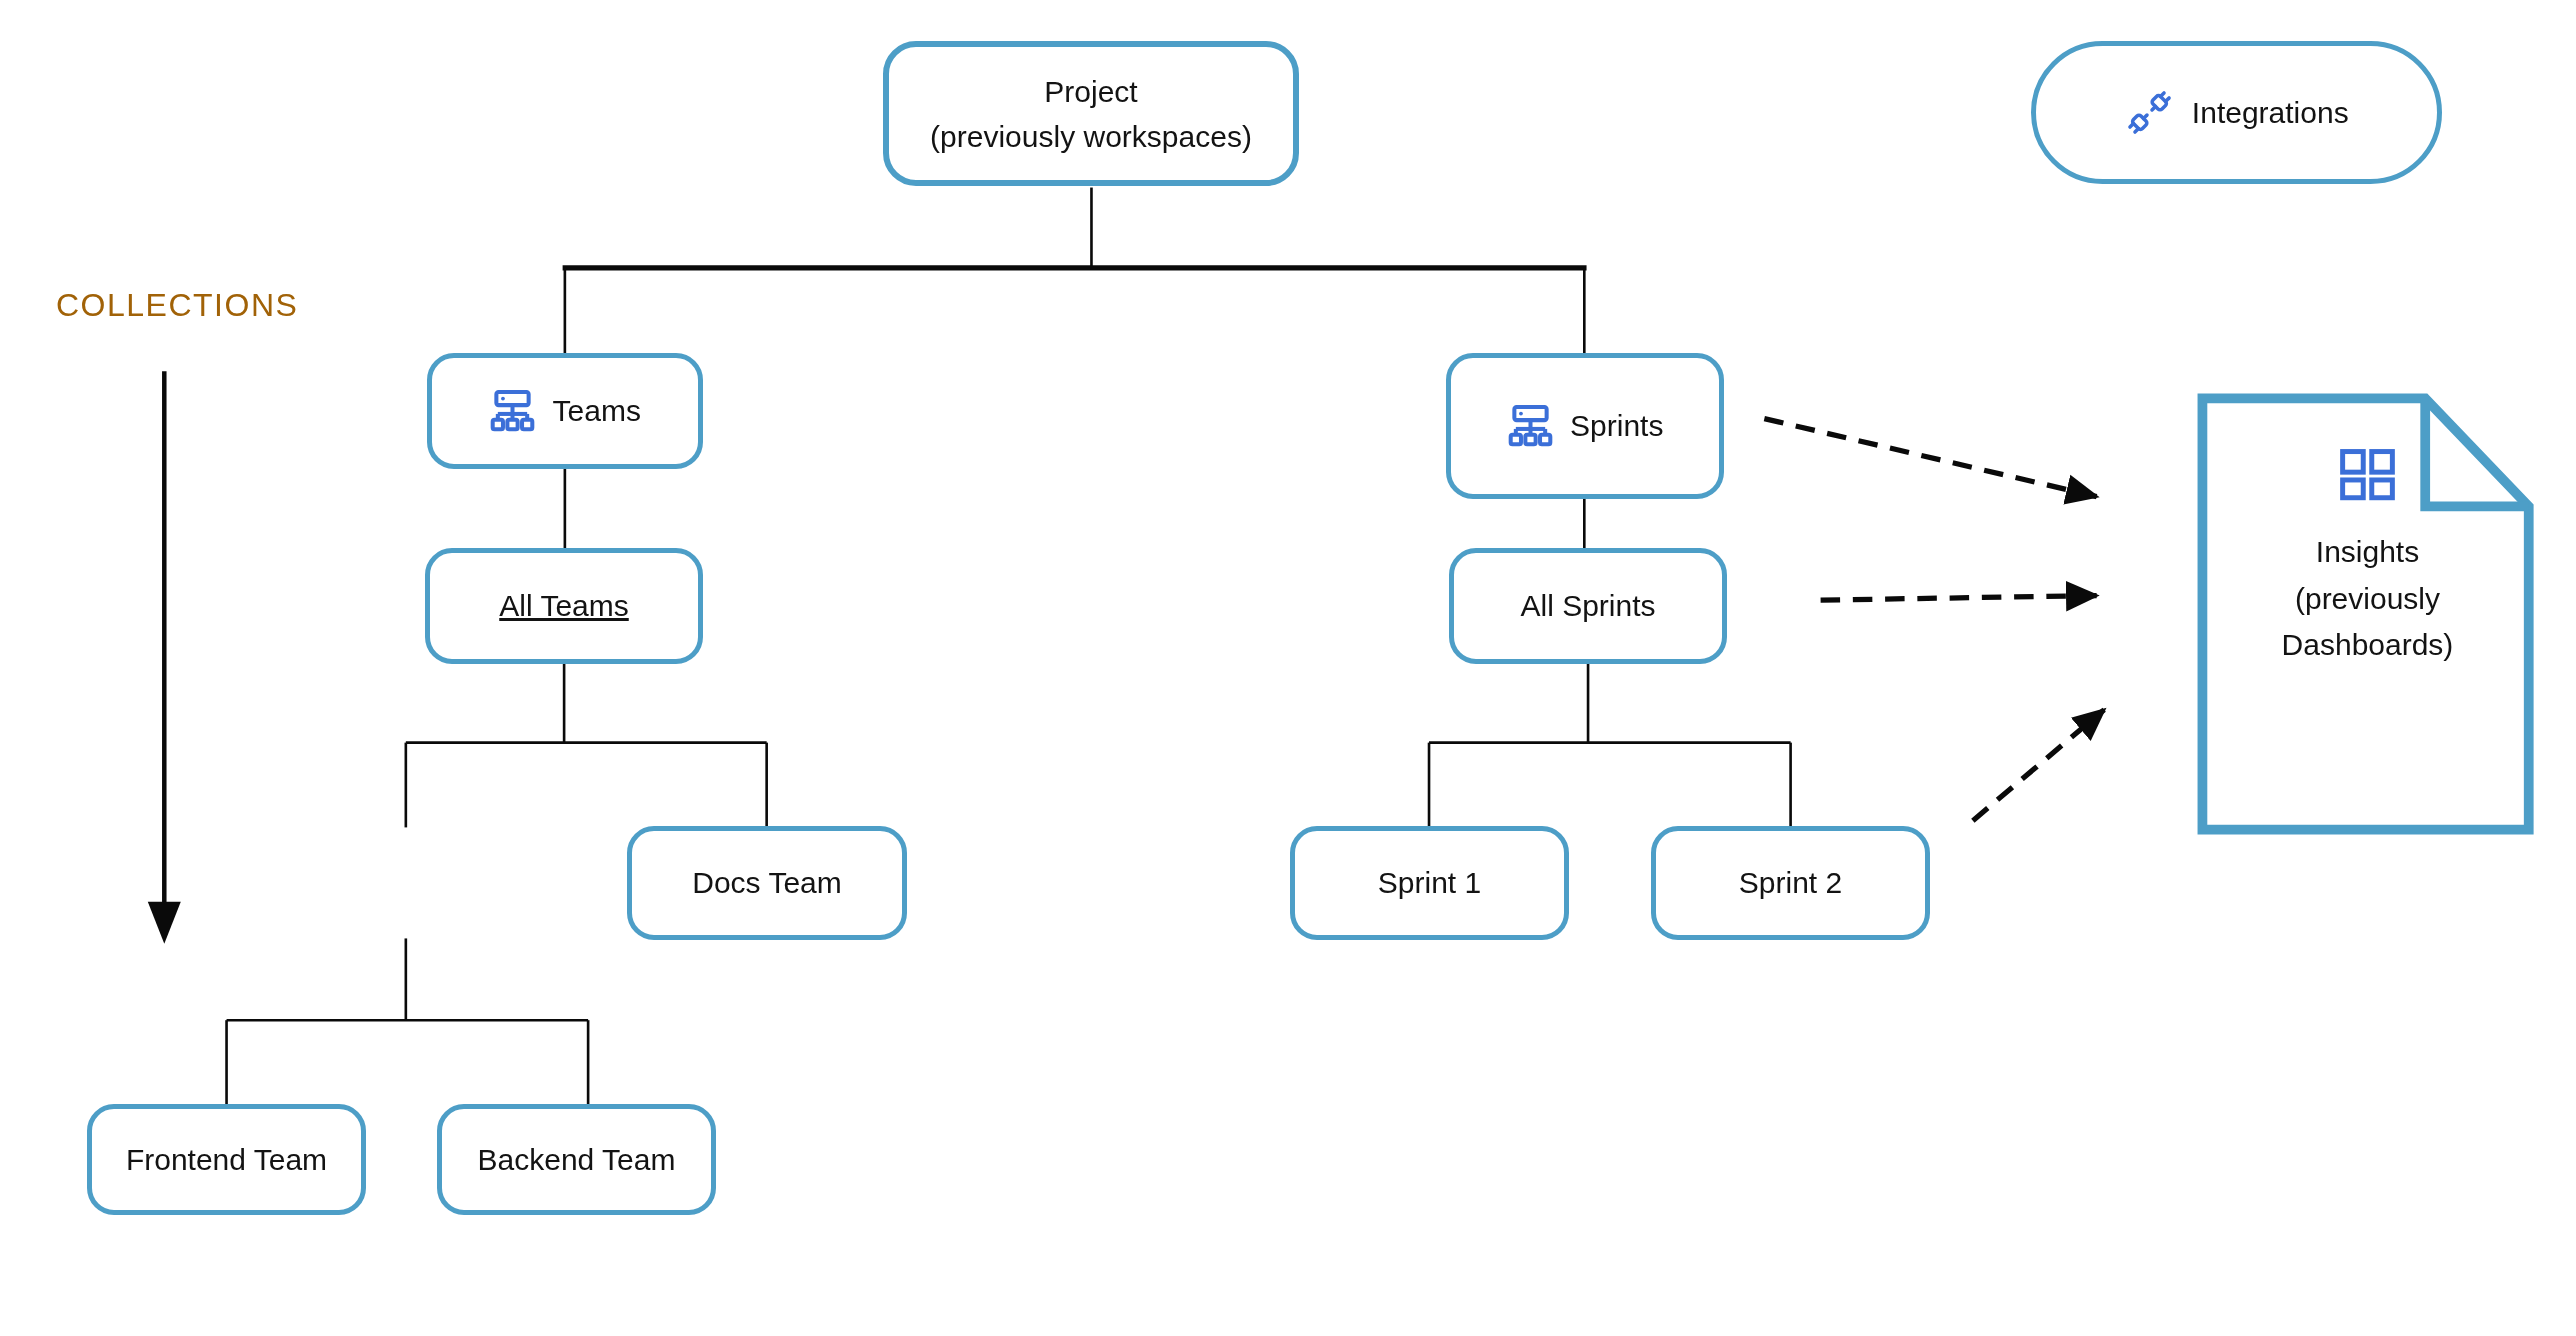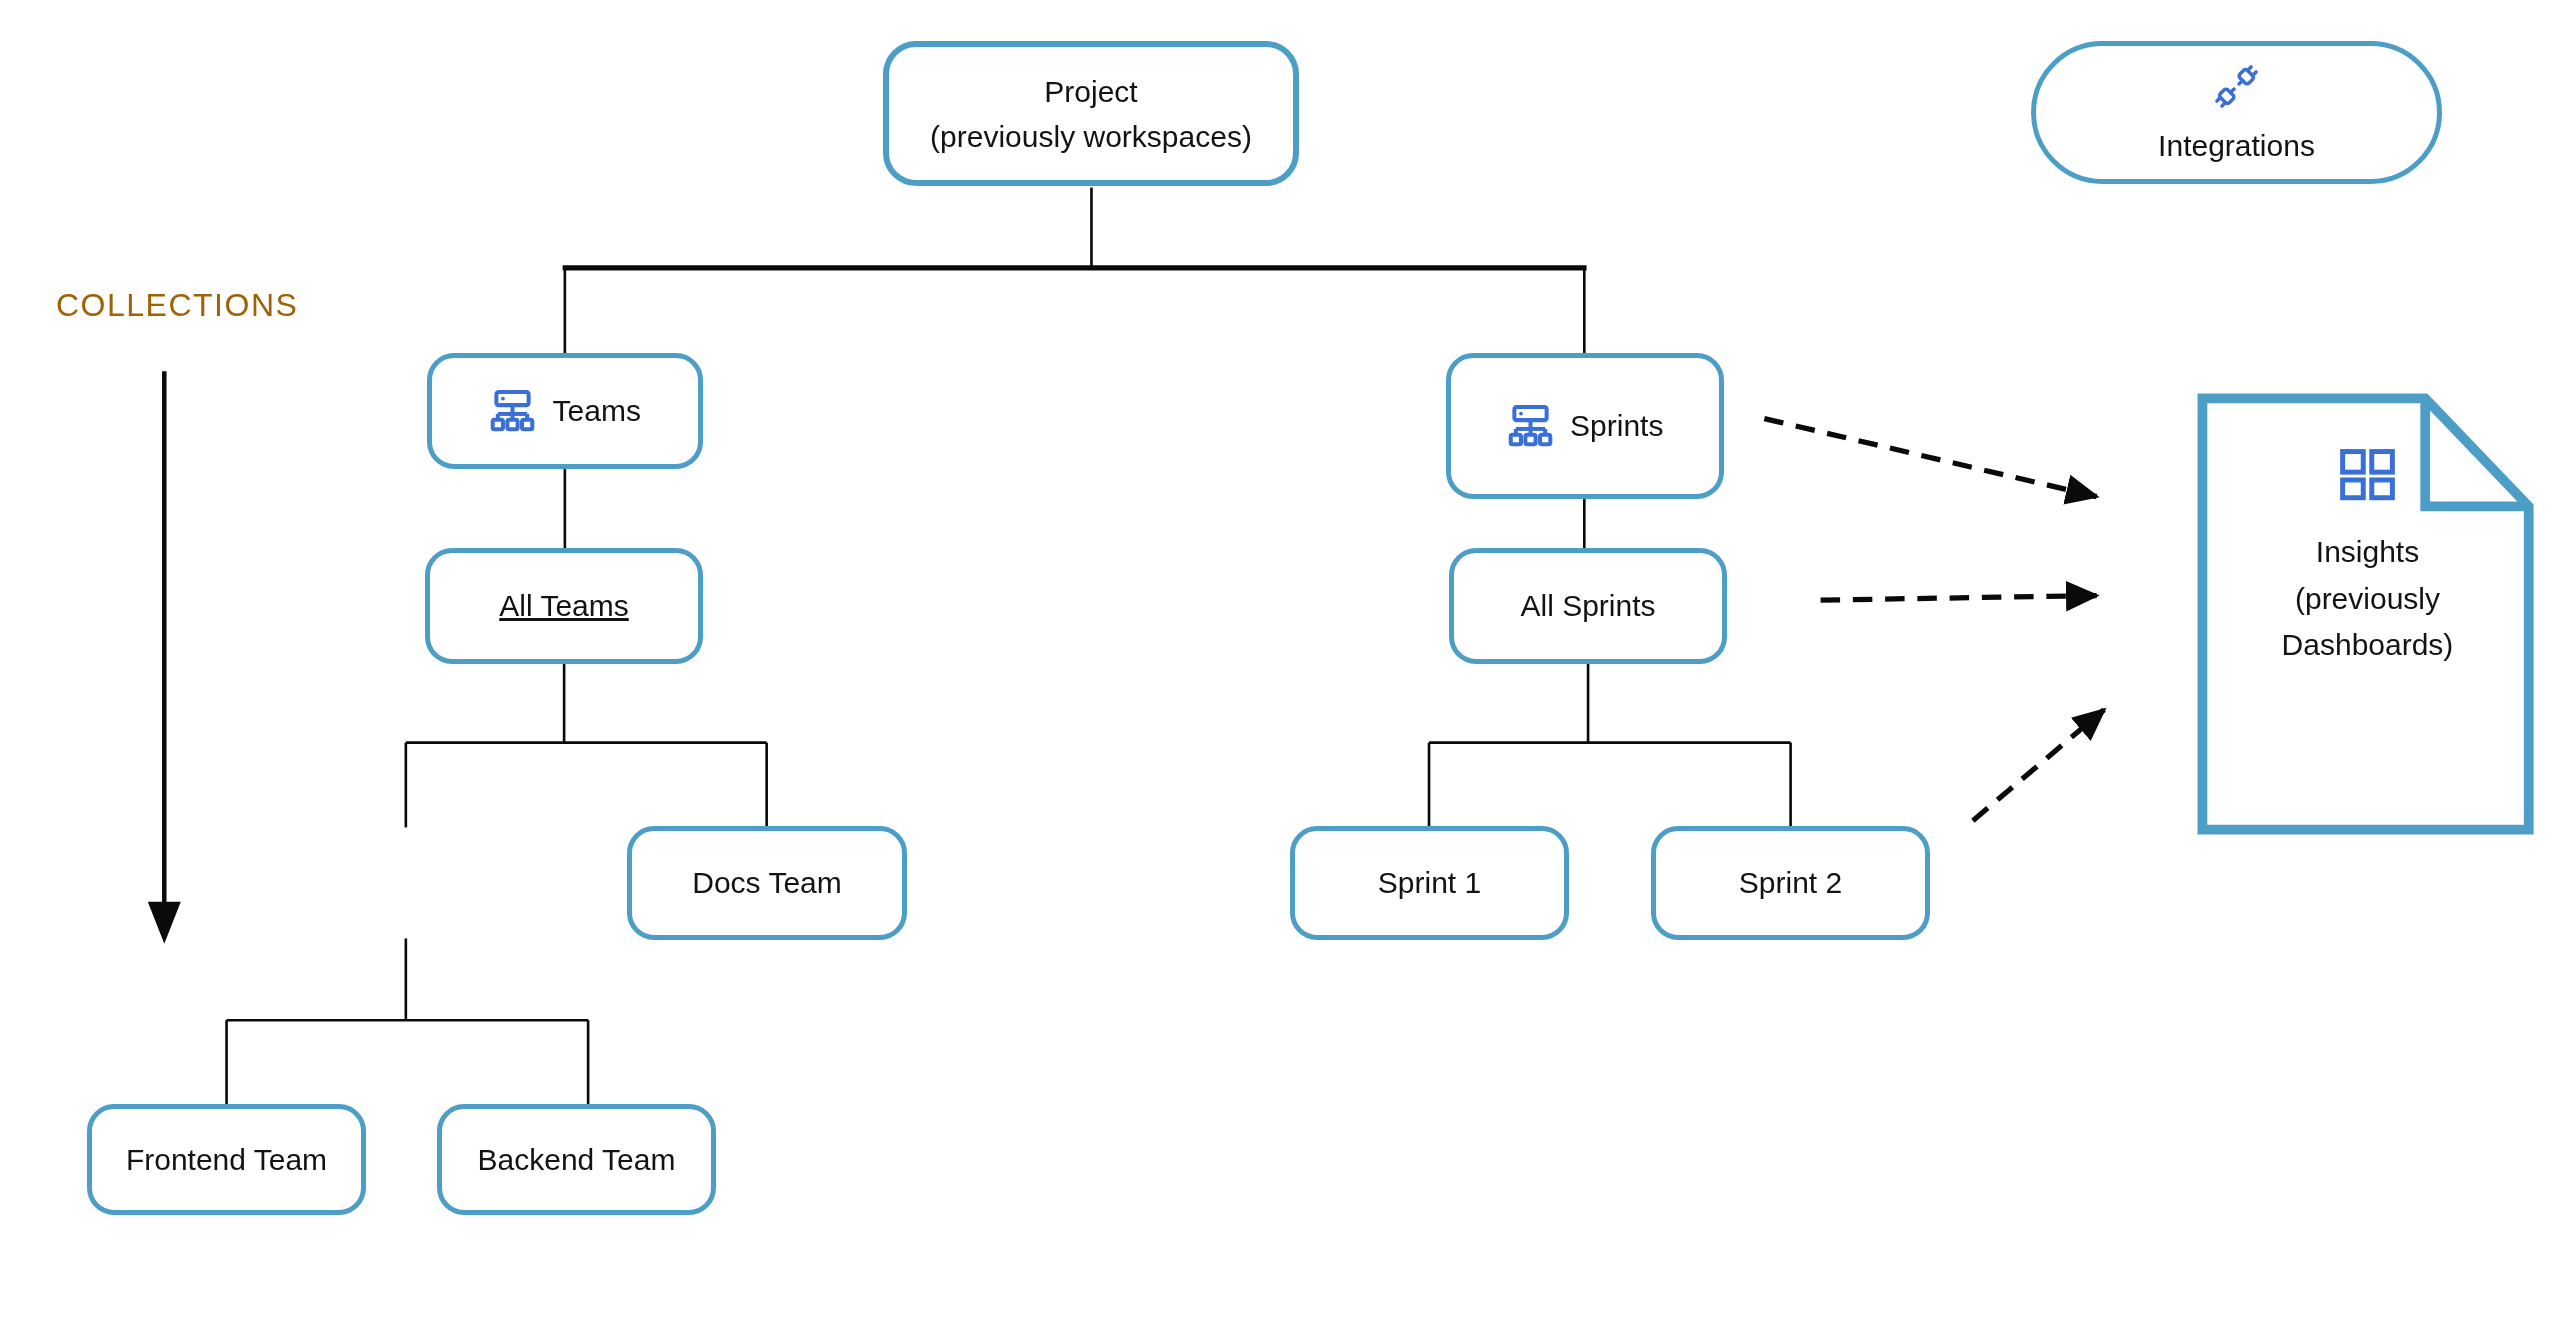--- a/index.html
+++ b/index.html
@@ -21,21 +21,21 @@
     display:flex;
     align-items:center;
     justify-content:center;
     gap:16.5px;
     font-size:30px;
     line-height:1.2;
     white-space:nowrap;
   }
   .node .ic{display:flex;align-items:center;justify-content:center;}
   .project{border-width:6px;border-radius:33px;flex-direction:column;gap:0;line-height:1.5;}
-  .pill{border-radius:749px;flex-direction:column;}
+  .pill{border-radius:749px;}
   .collections-label{
     position:absolute;left:56px;top:287px;
     font-size:32px;letter-spacing:1.5px;color:#a16207;
   }
   .insights-body{
     position:absolute;left:2197px;top:389px;width:341px;height:446px;
     display:flex;flex-direction:column;align-items:center;
     padding-top:59px;box-sizing:border-box;
   }
   .insights-text{

